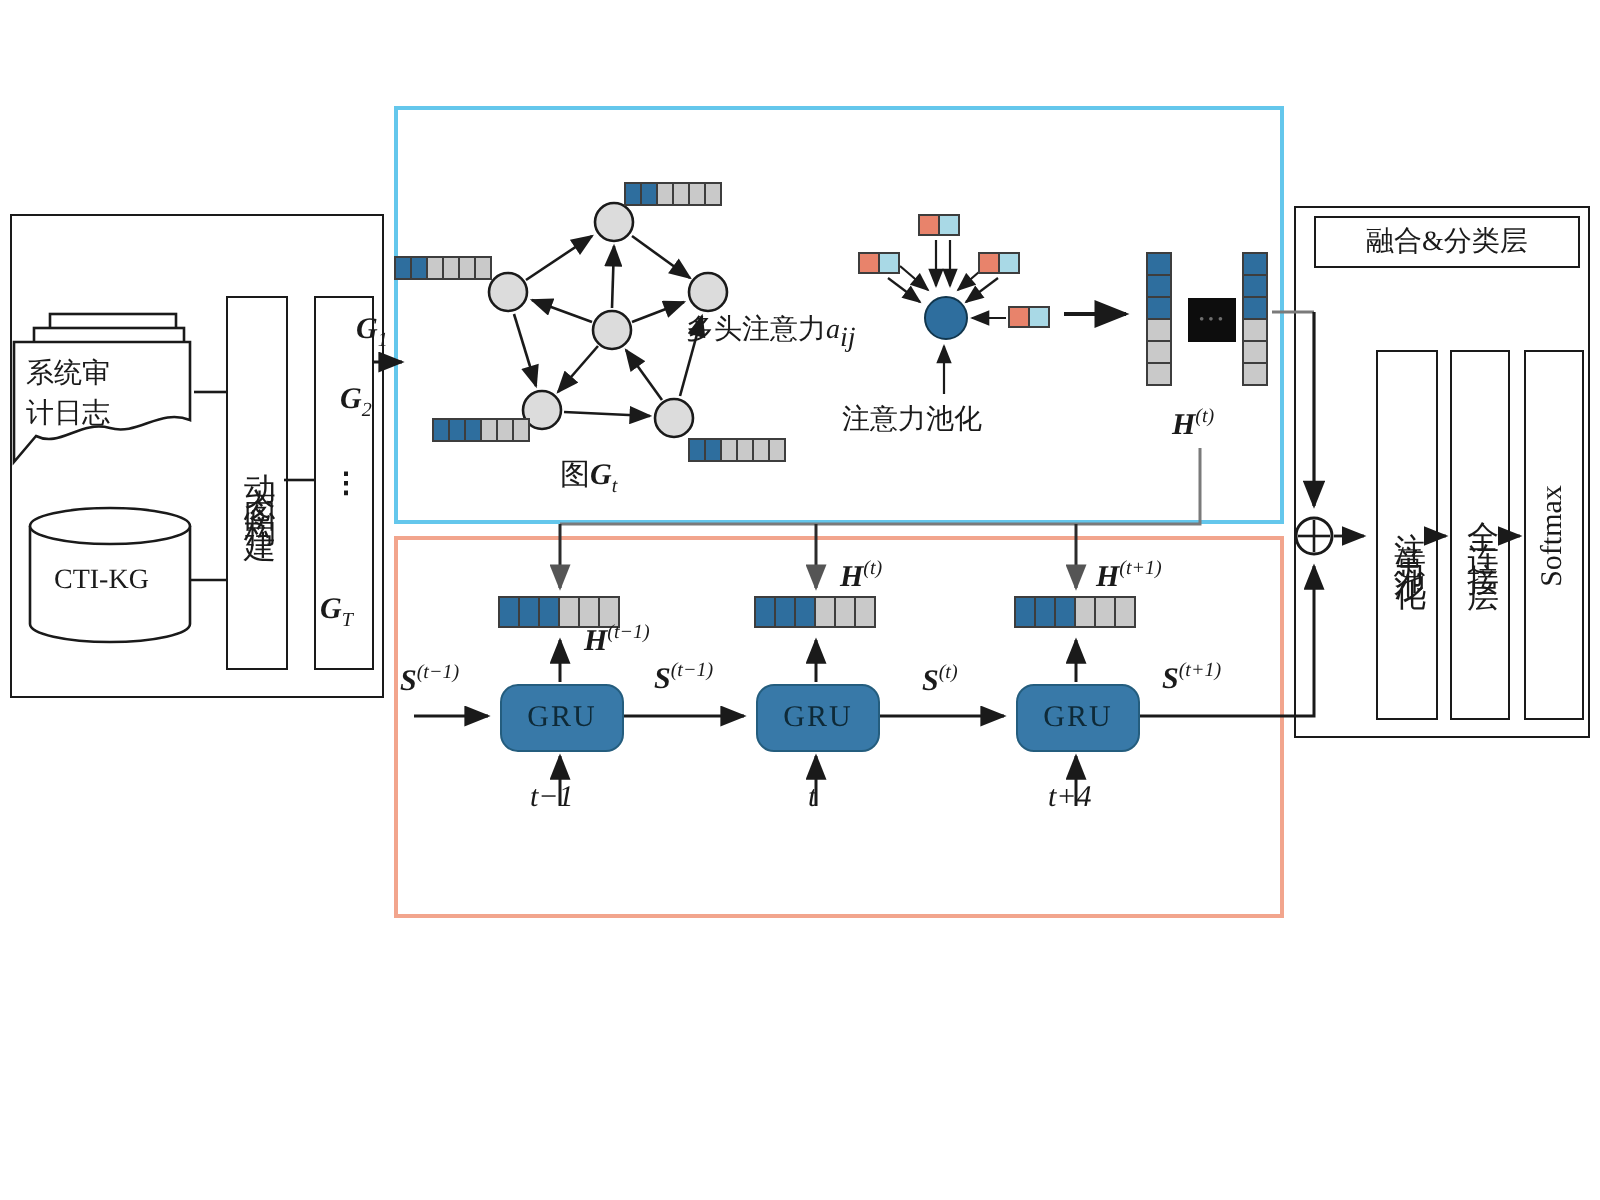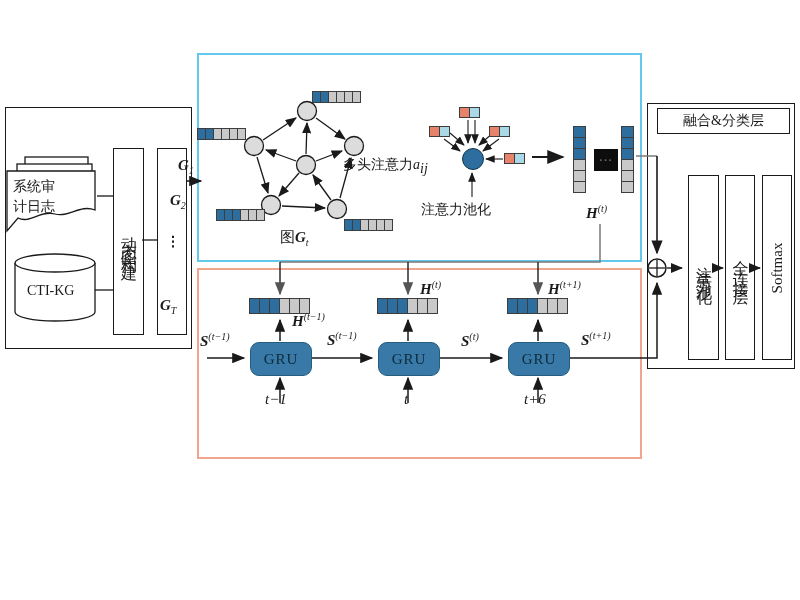--- a/index.html
+++ b/index.html
@@ -284,21 +284,21 @@
       <span>GRU</span>
     </div>
 
   <div class="lbl math" style="left:200px;top:331px;"><span>S</span><sup>(t−1)</sup></div>
   <div class="lbl math" style="left:327px;top:330px;"><span>S</span><sup>(t−1)</sup></div>
   <div class="lbl math" style="left:461px;top:331px;"><span>S</span><sup>(t)</sup></div>
   <div class="lbl math" style="left:581px;top:330px;"><span>S</span><sup>(t+1)</sup></div>
 
   <div class="lbl mvar" style="left:265px;top:391px;font-size:15px;">t−1</div>
   <div class="lbl mvar" style="left:404px;top:391px;font-size:15px;">t</div>
-  <div class="lbl mvar" style="left:524px;top:391px;font-size:15px;">t+6</div>
+  <div class="lbl mvar" style="left:524px;top:391px;font-size:15px;">t+4</div>
 
   <div class="panel" style="left:647px;top:103px;width:146px;height:264px;"></div>
   <div class="titlebox" style="left:657px;top:108px;width:131px;height:24px;font-size:14px;">
     <span>融合&amp;分类层</span>
   </div>
   <div class="layerbox vbox" style="left:688px;top:175px;width:29px;height:183px;letter-spacing:6px;">
     <span>注意力池化</span>
   </div>
   <div class="layerbox vbox" style="left:725px;top:175px;width:28px;height:183px;letter-spacing:10px;">
     <span>全连接层</span>

